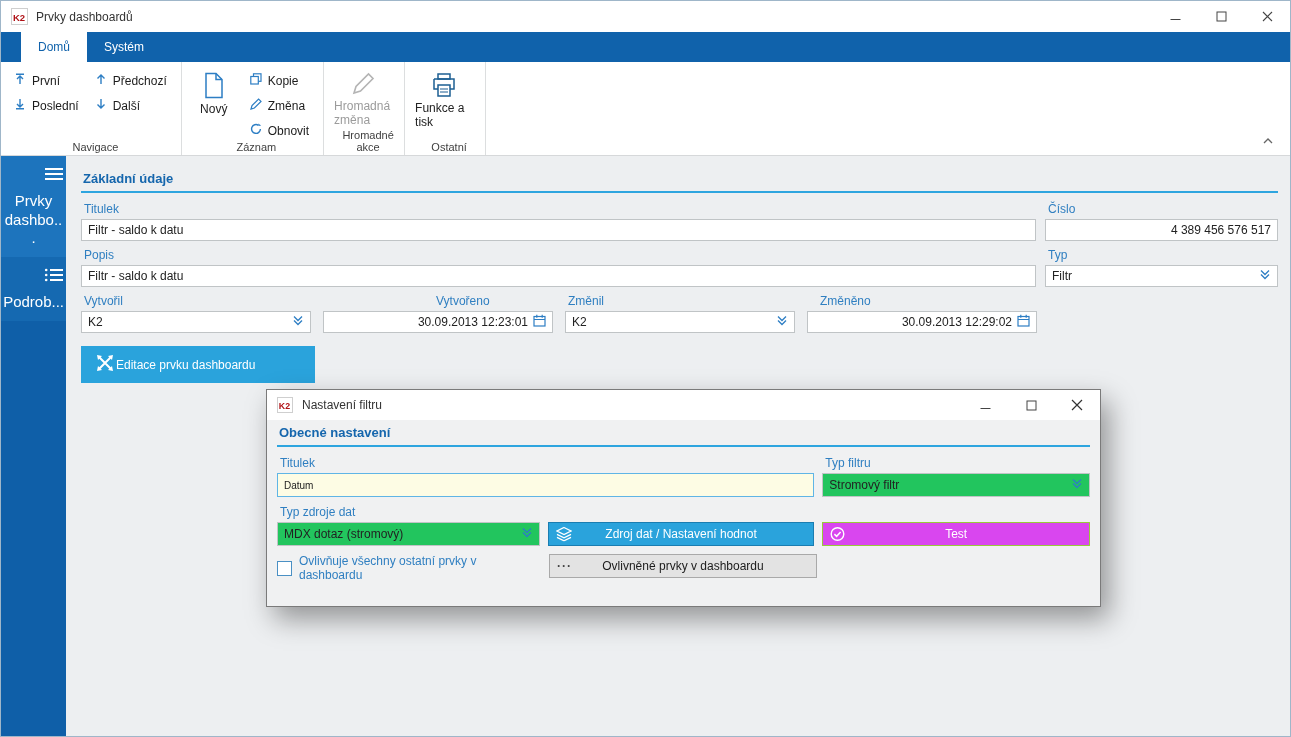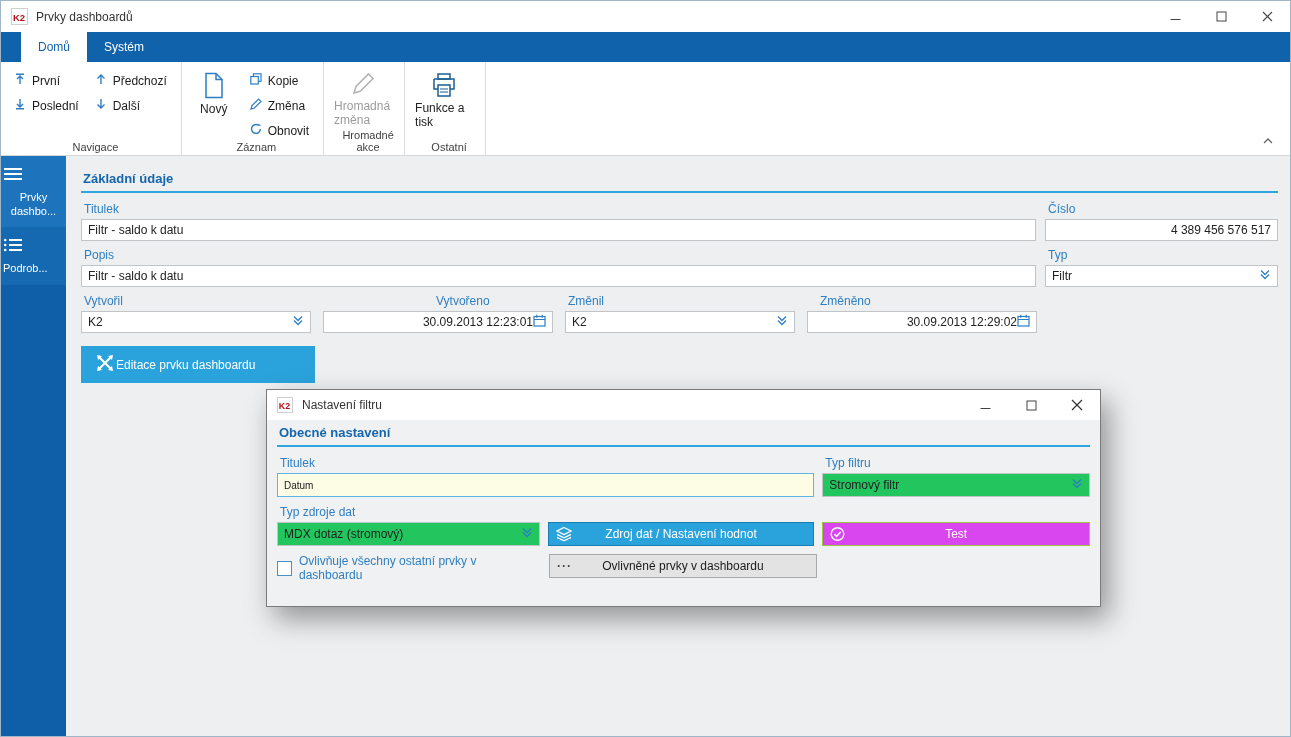--- a/index.html
+++ b/index.html
@@ -29,36 +29,36 @@
   .rgroup-label { position:absolute; bottom:2px; left:8px; right:0; text-align:center; font-size:11px; color:#3f3f3f; }
   .small-col { display:flex; flex-direction:column; gap:6px; padding-top:3px; }
   .sbtn { display:flex; align-items:center; gap:6px; padding:2px 4px; color:#1c1c1c; cursor:pointer; white-space:nowrap; }
   .bigbtn { min-width:48px; max-width:62px; display:flex; flex-direction:column; align-items:center; padding:4px 2px 0; text-align:left; line-height:1.15; cursor:pointer; }
   .bigbtn.disabled { color:#9b9b9b; cursor:default; }
   .ribbon-collapse { position:absolute; right:12px; bottom:5px; cursor:pointer; padding:2px 4px; }
 
   
   .main { display:flex; height:580px; }
   .sidebar { width:65px; background:#0f5fa8; display:flex; flex-direction:column; }
-  .side-item { padding:11px 2px 9px; display:flex; flex-direction:column; align-items:flex-start; gap:6px;
-               color:#fff; font-size:11px; text-align:center; line-height:1.25; cursor:pointer; word-break:break-word; }
+  .side-item { padding:11px 2px 9px; display:flex; flex-direction:column; align-items:flex-end; gap:6px;
+               color:#fff; font-size:15px; text-align:center; line-height:1.25; cursor:pointer; word-break:break-word; }
   .side-item.active { background:#1d74bd; }
   .side-item.secondary { background:#1569b1; }
 
   .content { flex:1; background:#edeff1; padding:13px 12px 0 15px; }
   .section-title { color:#1566ad; font-weight:bold; font-size:13px; margin:2px 0 5px 2px; }
   .section-rule { height:2px; background:#2ea5df; margin-bottom:7px; }
   .frow { display:flex; gap:9px; margin-bottom:5px; }
   .fcol { display:flex; flex-direction:column; }
   .flabel { color:#2f7fc1; margin:2px 0 3px 3px; }
   .tinput { height:22px; border:1px solid #c0c4c6; background:#fff; padding:0 6px;
             font-family:"Liberation Sans",sans-serif; font-size:12px; color:#222; width:100%; }
   .tinput.right { text-align:right; }
   .combo, .datefield { height:22px; border:1px solid #c0c4c6; background:#fff; display:flex; align-items:center;
-                       padding:0 6px; cursor:pointer; }
+                       padding:0 6px; gap:5px; cursor:pointer; }
   .combo .field-text { flex:1; overflow:hidden; white-space:nowrap; }
   .datefield { justify-content:flex-end; }
   .grow { flex:1; }
   .w-right { width:233px; }
   .w230 { width:230px; }
   .edit-btn { margin-top:13px; width:234px; height:37px; background:#2aa3dc; color:#fff; display:flex;
               align-items:center; padding-left:13px; cursor:pointer; }
 
   
   .dialog { position:absolute; left:265px; top:388px; width:835px; background:#f0f1f2;

